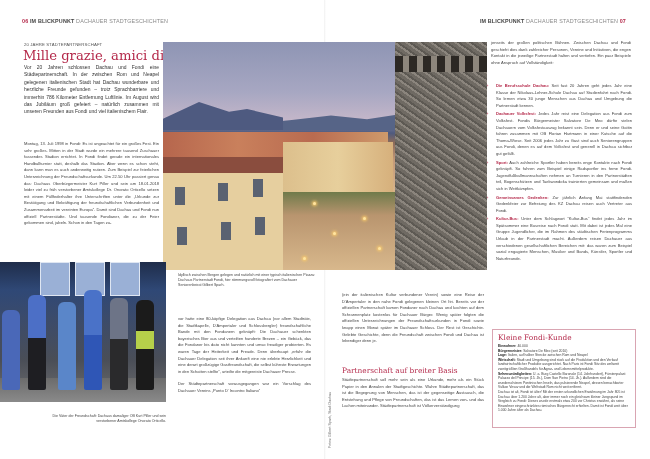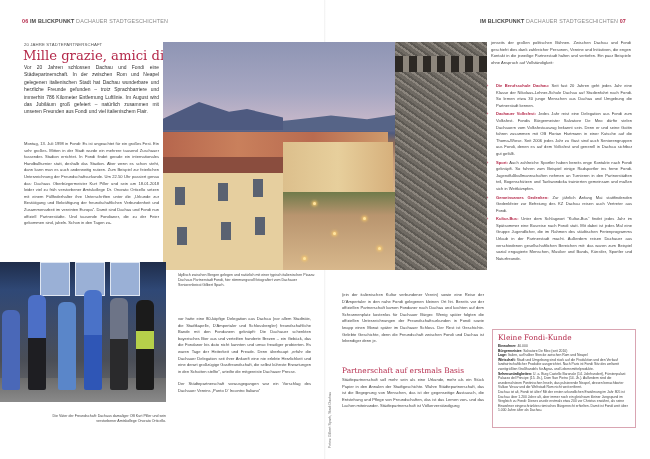--- a/index.html
+++ b/index.html
@@ -135,21 +135,21 @@
   <div class="caption cap-people">Die Väter der Freundschaft: Dachaus damaliger OB Kurt Piller und sein verstorbener Amtskollege Onorato Orticello.</div>
 
   <div class="body-text col2-body">
     <p>vor hatte eine 80-köpfige Delegation aus Dachau (vor allem Stadträte, die Stadtkapelle, D’Ampertaler und Schlossbergler) freundschaftliche Bande mit den Fondanern geknüpft: Die Dachauer schenkten bayerisches Bier aus und verteilten hunderte Brezen – ein Gebäck, das die Fondaner bis dato nicht kannten und umso freudiger probierten. Es waren Tage der Heiterkeit und Freude. Denn überhaupt „erfuhr die Dachauer Delegation seit ihrer Ankunft eine nie erlebte Herzlichkeit und eine derart großzügige Gastfreundschaft, die selbst kühnste Erwartungen in den Schatten stellte“, urteilte die mitgereiste Dachauer Presse.</p>
     <p>Der Städtepartnerschaft vorausgegangen war ein Vorschlag des Dachauer Vereins „Punto D’ Incontro Italiano“</p>
   </div>
 
   <div class="credit">Fotos: Gilbert Sparh, Stadt Dachau</div>
 
   <div class="body-text col3-body">(ein der italienischen Kultur verbundener Verein) sowie eine Reise der D’Ampertaler in den nahe Fondi gelegenen kleinen Ort Itri. Bereits vor der offiziellen Partnerschaft kamen Fondaner nach Dachau und kochten auf dem Schrannenplatz kostenlos für Dachauer Bürger. Wenig später folgten die offiziellen Unterzeichnungen der Freundschaftsurkunden in Fondi sowie knapp einen Monat später im Dachauer Schloss. Der Rest ist Geschichte. Gelebte Geschichte, denn die Freundschaft zwischen Fondi und Dachau ist lebendiger denn je.</div>
-  <div class="subhead">Partnerschaft auf erstmals Basis</div>
+  <div class="subhead">Partnerschaft auf breiter Basis</div>
   <div class="body-text col3-body2">Städtepartnerschaft soll mehr sein als eine Urkunde, mehr als ein Stück Papier in den Annalen der Stadtgeschichte. Wahre Städtepartnerschaft, das ist die Begegnung von Menschen, das ist der gegenseitige Austausch, die Entstehung und Pflege von Freundschaften, das ist das Lernen von- und das Lachen miteinander. Städtepartnerschaft ist Völkerverständigung</div>
 
   <div class="body-text col4-intro">jenseits der großen politischen Bühnen. Zwischen Dachau und Fondi geschieht dies dank zahlreicher Personen, Vereine und Initiativen, die engen Kontakt in die jeweilige Partnerstadt halten und vertiefen. Ein paar Beispiele ohne Anspruch auf Vollständigkeit:</div>
   <div class="bullets">
     <div class="bullet">
       <span class="marker">›</span>
       <span class="lbl">Die Berufsschule Dachau:</span><span> Seit fast 20 Jahren geht jedes Jahr eine Klasse der Nikolaus-Lehner-Schule Dachau auf Studienfahrt nach Fondi. So lernen etwa 30 junge Menschen aus Dachau und Umgebung die Partnerstadt kennen.</span>
     </div>
     <div class="bullet">
       <span class="marker">›</span>

